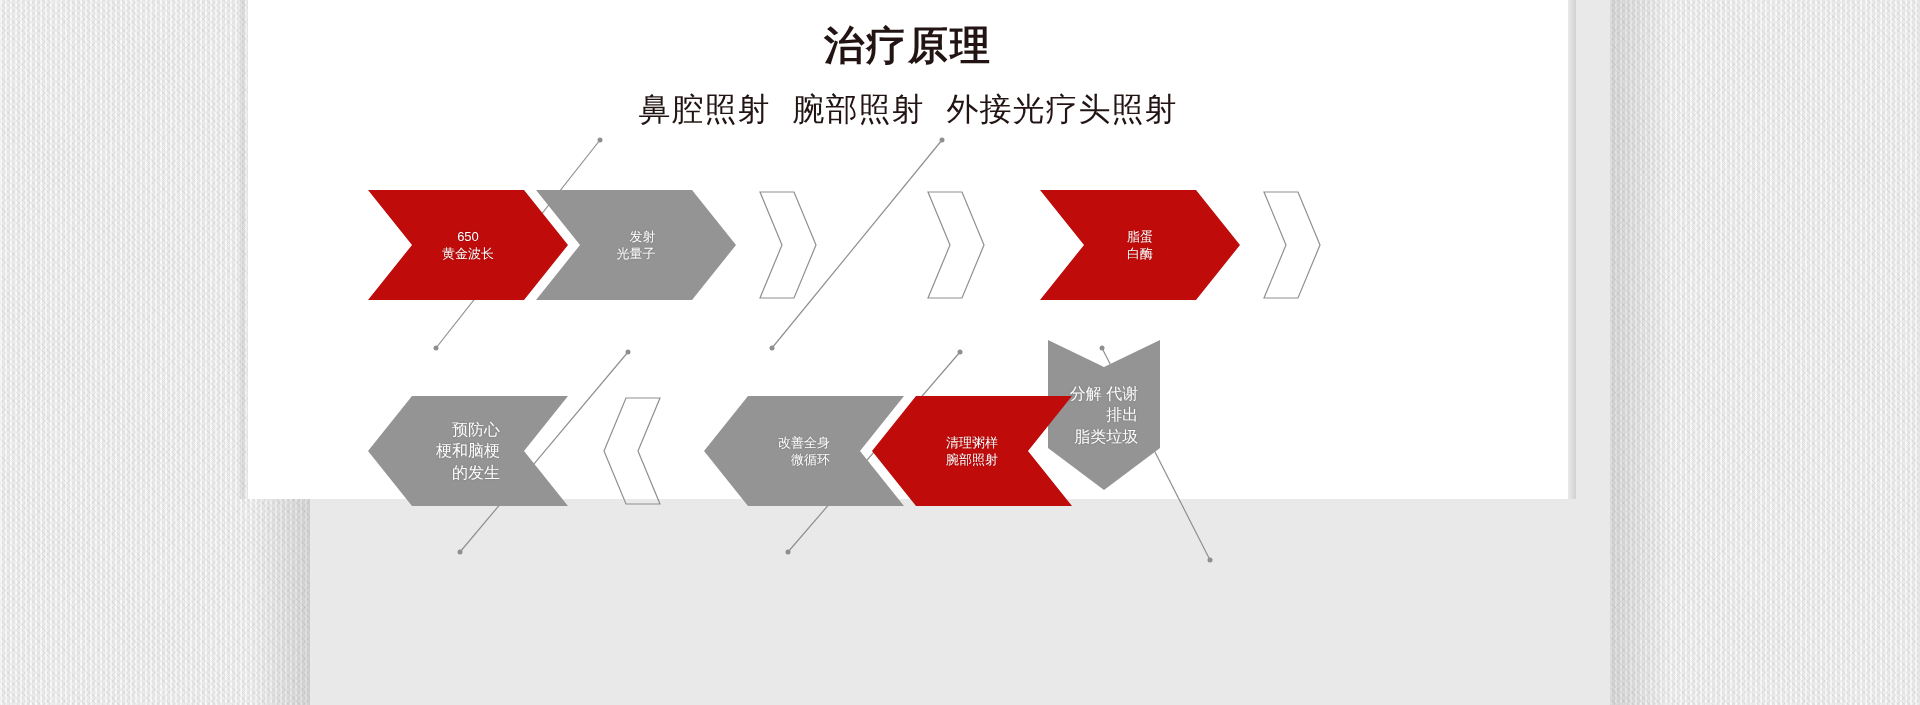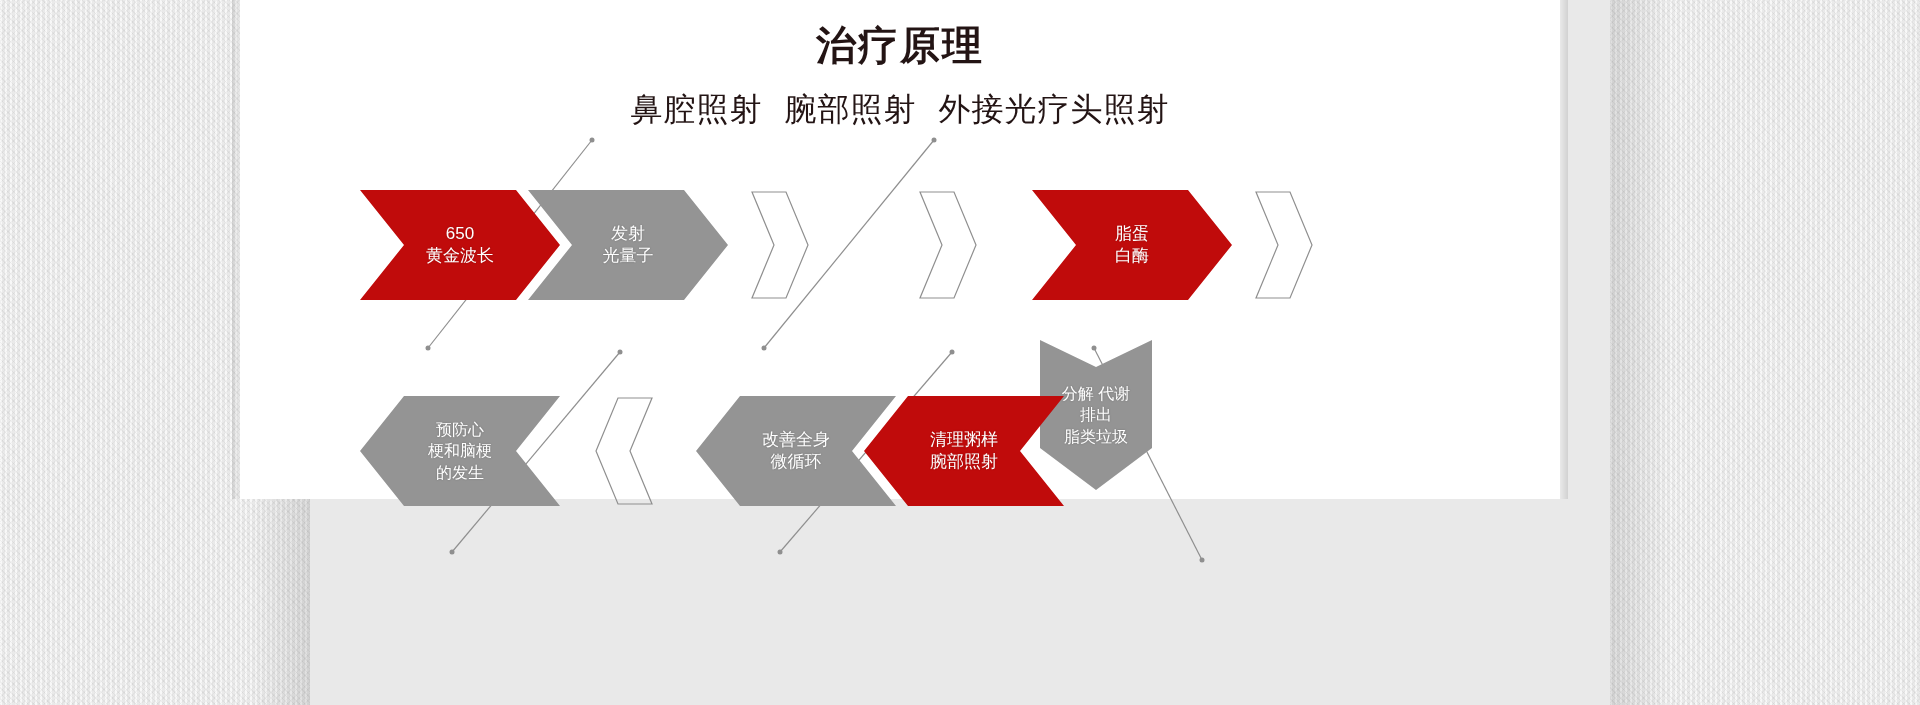--- a/index.html
+++ b/index.html
@@ -24,21 +24,21 @@
   .texture.left  { left: 0;  width: 310px; }
   .texture.right { right: 0; width: 310px; }
   .texture .band {
     position: absolute; top: 0; bottom: 0; width: 60px;
     background: linear-gradient(90deg, rgba(0,0,0,0.07), rgba(0,0,0,0.0));
   }
   .texture.left .band  { right: 0; background: linear-gradient(90deg, rgba(0,0,0,0.0), rgba(0,0,0,0.10)); }
   .texture.right .band { left: 0;  background: linear-gradient(90deg, rgba(0,0,0,0.10), rgba(0,0,0,0.0)); }
 
   .canvas {
-    position: absolute; left: 240px; top: 0; width: 1320px; height: 499px;
+    position: absolute; left: 248px; top: 0; width: 1320px; height: 499px;
     background: #ffffff;
   }
   .canvas::before, .canvas::after {
     content: ""; position: absolute; top: 0; bottom: 0; width: 8px;
   }
   .canvas::before { left: -8px;  background: linear-gradient(90deg, rgba(0,0,0,0.10), rgba(0,0,0,0)); }
   .canvas::after  { right: -8px; background: linear-gradient(90deg, rgba(0,0,0,0), rgba(0,0,0,0.10)); }
 
   .title {
     position: absolute; left: 0; right: 0; top: 18px;
@@ -53,36 +53,36 @@
     letter-spacing: 1px;
   }
   .subtitle span { margin: 8px 6px; }
 
   
   .chev {
     position: absolute;
     display: flex; align-items: center; justify-content: center;
     text-align: center;
     color: #ffffff;
-    font-size: 17px;
+    font-size: 13px;
     line-height: 1.32;
     white-space: pre-line;
     text-shadow: 0 0 2px rgba(0,0,0,0.25);
   }
   .chev.right-dir {
     clip-path: polygon(0 0, 78% 0, 100% 50%, 78% 100%, 0 100%, 22% 50%);
   }
   .chev.left-dir {
     clip-path: polygon(22% 0, 100% 0, 78% 50%, 100% 100%, 22% 100%, 0 50%);
   }
   .chev.down-dir {
     clip-path: polygon(0 0, 50% 18%, 100% 0, 100% 72%, 50% 100%, 0 72%);
   }
   .chev.red  { background: #c00b0b; }
-  .chev.gray { background: #949494; }
+  .chev.gray { background: #949494; text-align: right; }
 
   
   .outline {
     position: absolute;
     pointer-events: none;
   }
   .outline svg { display: block; overflow: visible; }
   .outline path { fill: none; stroke: #8f8f8f; stroke-width: 1.2; }
 
   .connector { position: absolute; pointer-events: none; }

